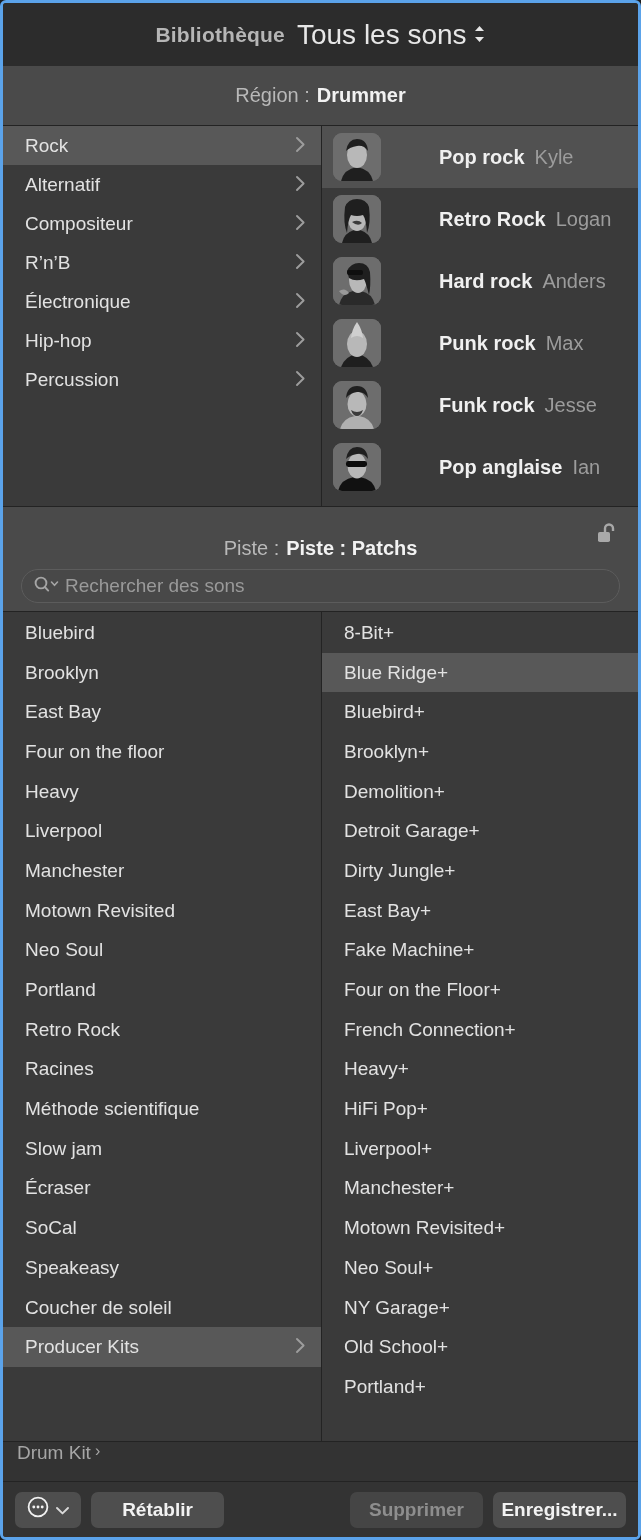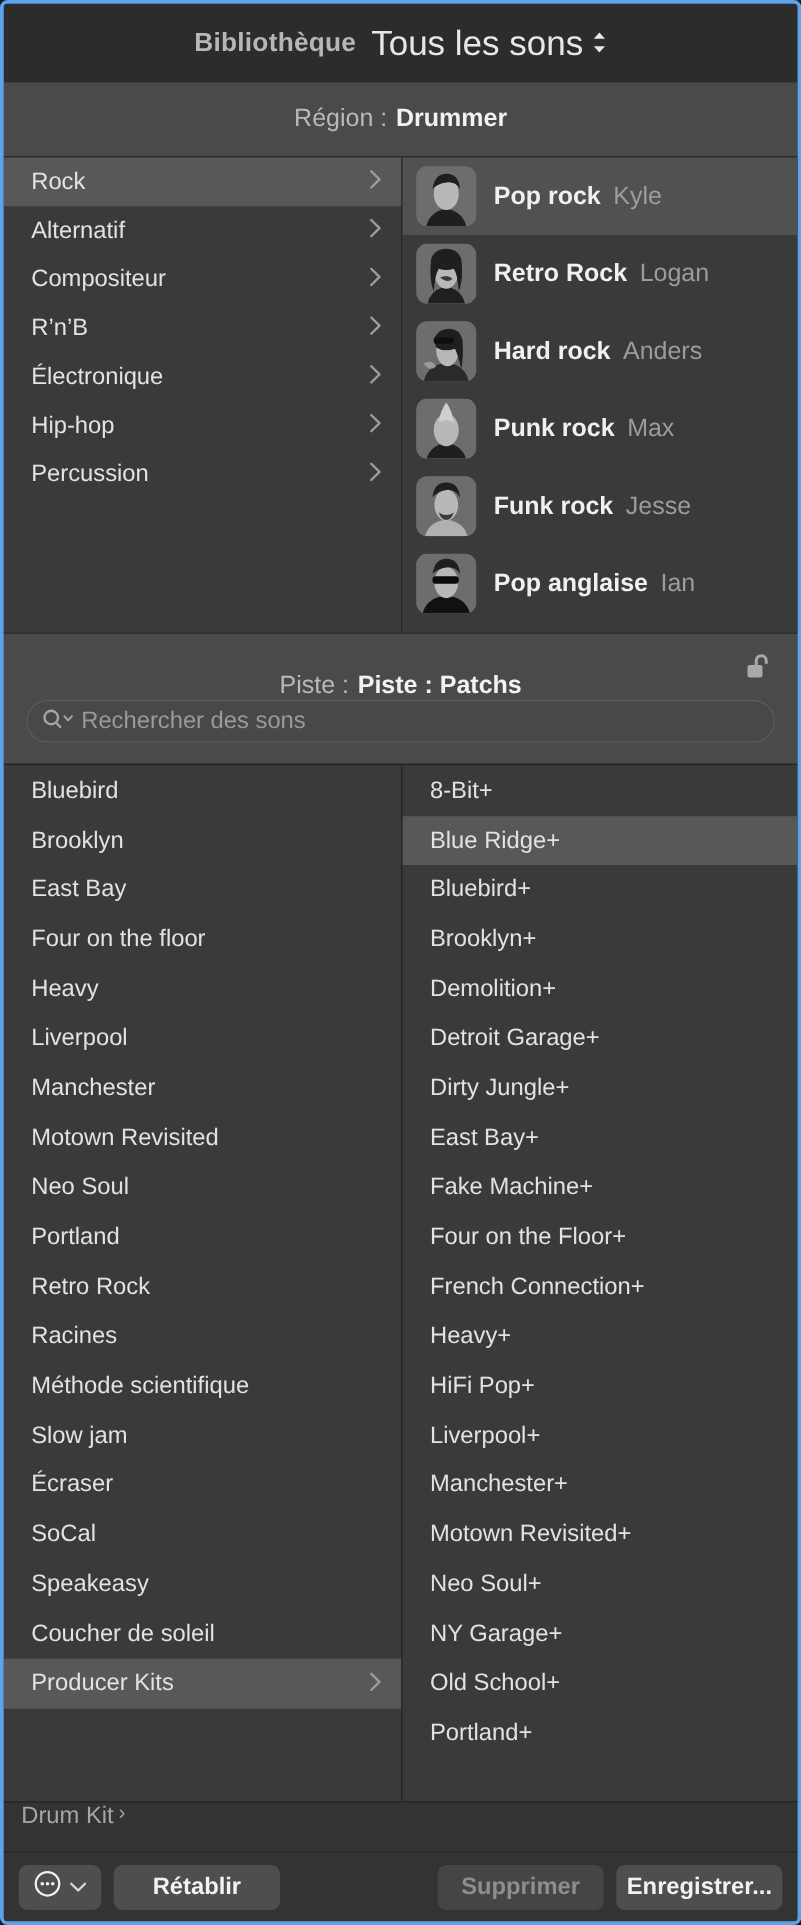--- a/index.html
+++ b/index.html
@@ -100,21 +100,21 @@
     overflow: hidden;
     position: relative;
   }
   .avatar svg { display:block; width:48px; height:48px; }
   .drummer-name {
     font-size: 20px; font-weight: bold; color: #f0f0f0;
   }
   .drummer-person {
     font-size: 20px; color: #9c9c9c; margin-left: 10px;
   }
-  .drummer-text { display: flex; align-items: center; }
+  .drummer-text { display: flex; align-items: center; margin-left: 44px; }
 
   
   .track-header {
     height: 53px;
     background: #4a4a4a;
     display: flex; align-items: flex-end; justify-content: center;
     position: relative;
     font-size: 20px;
     flex: 0 0 auto;
   }
@@ -123,21 +123,21 @@
   .lock-btn {
     position: absolute; right: 18px; top: 50%; transform: translateY(-50%);
     width: 26px; height: 26px;
     display:flex; align-items:center; justify-content:center;
   }
 
   
   .search-wrap {
     height: 51px;
     background: #4a4a4a;
-    display: flex; 
+    display: flex; align-items: center;
     padding: 0 18px;
     flex: 0 0 auto;
   }
   .search-field {
     flex: 1; height: 34px;
     border: 1px solid #5c5c5c;
     border-radius: 17px;
     background: #484848;
     display: flex; align-items: center;
     padding: 0 11px;

